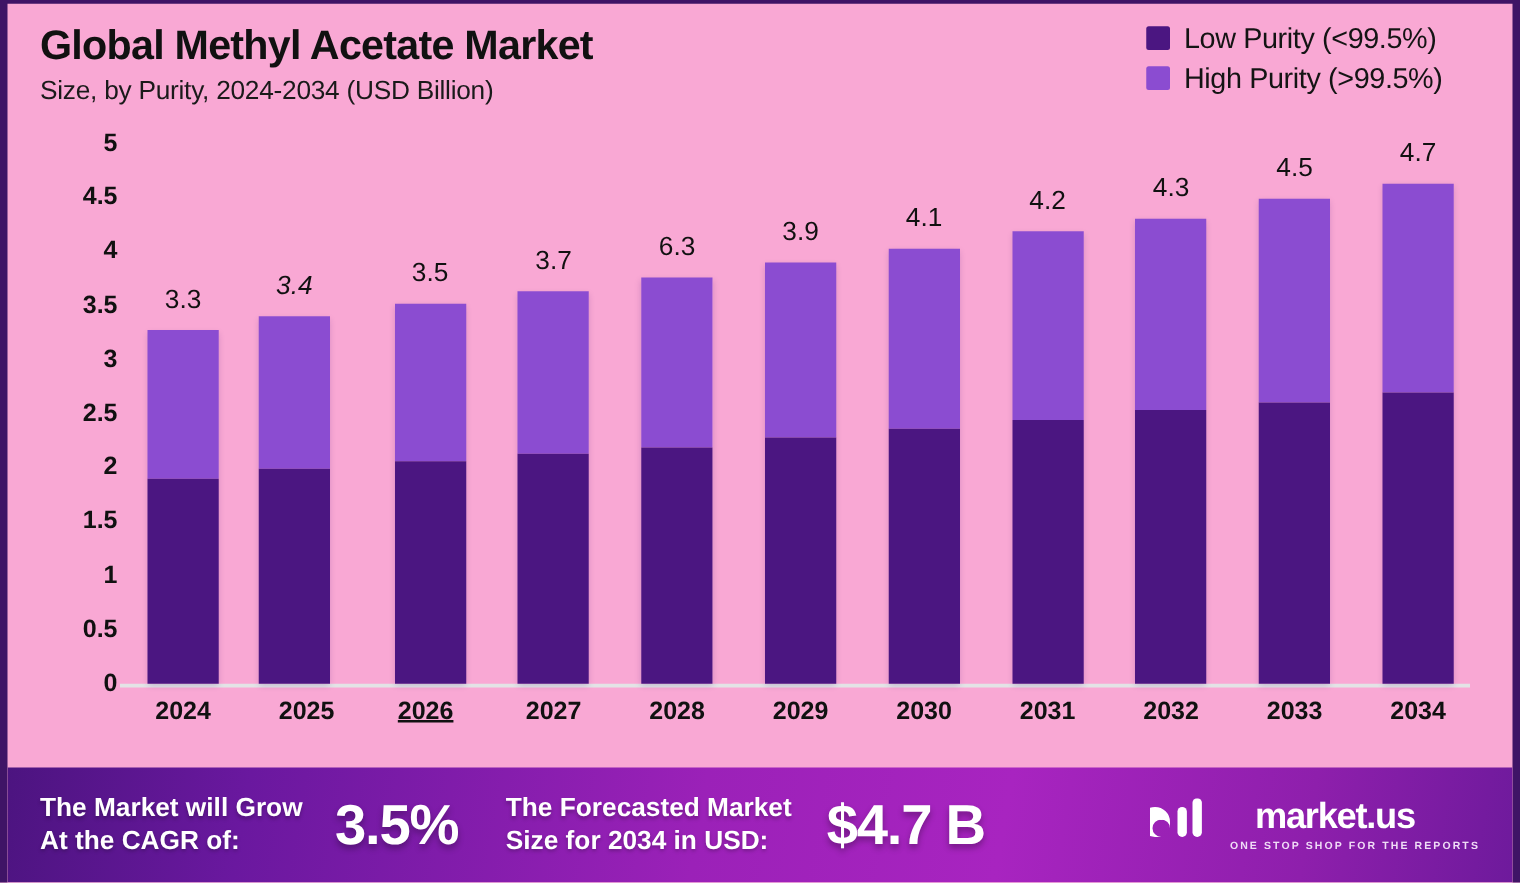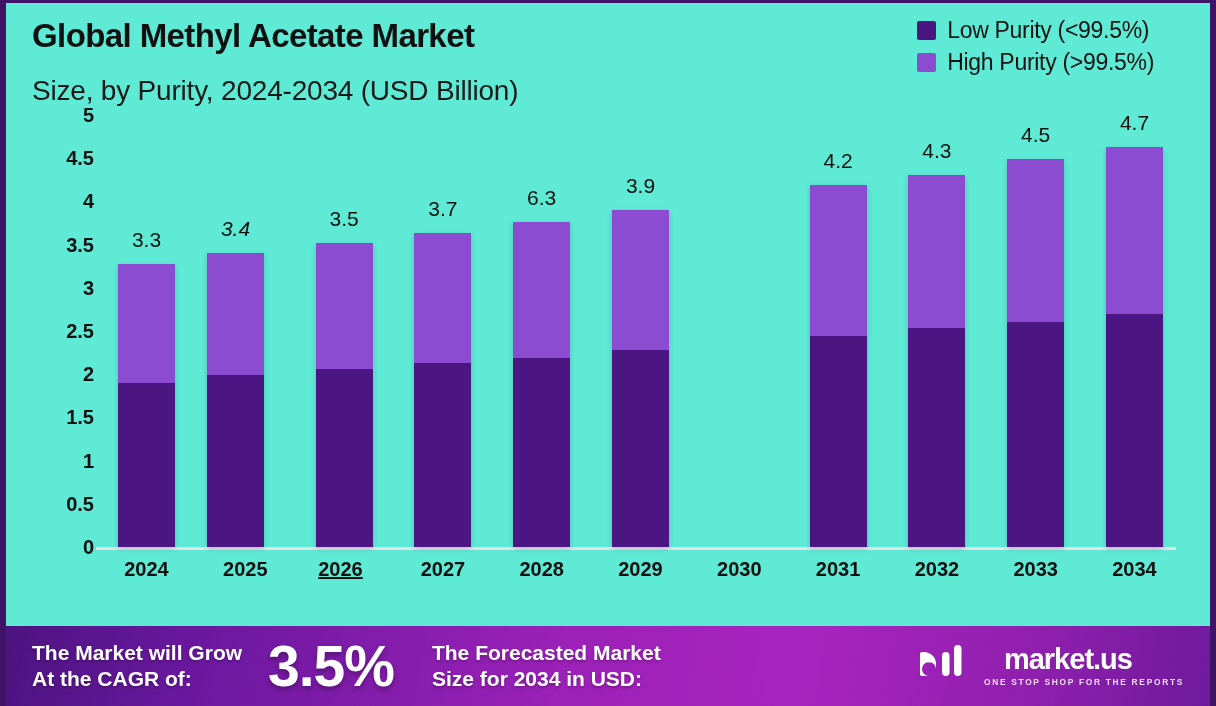--- a/index.html
+++ b/index.html
@@ -9,21 +9,21 @@
     height: 706px;
     font-family: "Liberation Sans", sans-serif;
     background: #ffffff;
     overflow: hidden;
   }
 
   #infographic {
     position: relative;
     width: 1216px;
     height: 706px;
-    background: #5eead4;
+    background: #f9a8d4;
     border-left: 6px solid #3F1466;
     border-right: 6px solid #3F1466;
     border-top: 3px solid #3F1466;
     overflow: hidden;
   }
 
   
   .header {
     position: absolute;
     left: 26px;
@@ -32,22 +32,22 @@
   }
   .chart-title {
     font-size: 33px;
     font-weight: 700;
     color: #111111;
     letter-spacing: -0.6px;
     line-height: 1.15;
     white-space: nowrap;
   }
   .chart-subtitle {
-    margin-top: 20px;
-    font-size: 28px;
+    margin-top: 6px;
+    font-size: 21px;
     font-weight: 400;
     color: #1a1a1a;
     letter-spacing: -0.2px;
     white-space: nowrap;
   }
 
   
   .legend {
     position: absolute;
     right: 56px;
@@ -155,37 +155,37 @@
     width: 1084px;
     height: 480px;
   }
 
   
   .footer {
     position: absolute;
     left: 0;
     bottom: 0;
     width: 1204px;
-    height: 80px;
+    height: 92px;
     background: linear-gradient(100deg,#4C1480 0%, #6A189F 16%, #9B21B8 46%, #A824C0 66%, #8E1FAC 86%, #6E1A9C 100%);
     display: flex;
     align-items: center;
     overflow: hidden;
   }
   .footer-text {
     color: #ffffff;
     font-size: 21px;
     font-weight: 700;
     line-height: 1.22;
     text-shadow: 0 2px 3px rgba(0,0,0,0.25);
     white-space: nowrap;
   }
   .footer-stat {
     color: #ffffff;
-    font-size: 57px;
+    font-size: 45px;
     font-weight: 700;
     letter-spacing: -1px;
     text-shadow: 0 3px 5px rgba(0,0,0,0.3);
     white-space: nowrap;
     text-align: center;
   }
   .f-c1 { margin-left: 26px; }
   .f-c2 { margin-left: 26px; }
   .f-c3 { margin-left: 38px; }
   .f-c4 { margin-left: 28px; }
@@ -289,20 +289,27 @@
           </div>
           <div class="bar-value" style="bottom: 336.864px;">6.3</div>
         </div>
         <div class="bar-group" style="left: 516px; height: 432px; text-decoration: underline;">
           <div class="bar-stack" style="height: 336.96px;">
             <div class="seg seg-high" style="height: 139.968px; background: rgb(139, 76, 209);"></div>
             <div class="seg seg-low" style="height: 196.992px; background: rgb(75, 22, 129);"></div>
           </div>
           <div class="bar-value" style="bottom: 348.96px;">3.9</div>
         </div>
+        <div class="bar-group" style="left: 614.8px; height: 432px;">
+          <div class="bar-stack" style="height: 348.192px;">
+            <div class="seg seg-high" style="height: 144.288px; background: rgb(139, 76, 209);"></div>
+            <div class="seg seg-low" style="height: 203.904px; background: rgb(75, 22, 129);"></div>
+          </div>
+          <div class="bar-value" style="bottom: 360.192px;">4.1</div>
+        </div>
         <div class="bar-group" style="left: 713.6px; height: 432px;">
           <div class="bar-stack" style="height: 362.016px;">
             <div class="seg seg-high" style="height: 151.2px; background: rgb(139, 76, 209);"></div>
             <div class="seg seg-low" style="height: 210.816px; background: rgb(75, 22, 129);"></div>
           </div>
           <div class="bar-value" style="bottom: 374.016px;">4.2</div>
         </div>
         <div class="bar-group" style="left: 812.4px; height: 432px;">
           <div class="bar-stack" style="height: 372.384px;">
             <div class="seg seg-high" style="height: 152.928px; background: rgb(139, 76, 209);"></div>
@@ -343,20 +350,21 @@
   <div class="footer">
     <div class="footer-text f-c1">
       <div>The Market will Grow</div>
       <div>At the CAGR of:</div>
     </div>
     <div class="footer-stat f-c2">3.5%</div>
     <div class="footer-text f-c3">
       <div>The Forecasted Market</div>
       <div>Size for 2034 in USD:</div>
     </div>
+    <div class="footer-stat f-c4">$4.7 B</div>
 
     <div class="logo">
       <span class="logo-mark">
         <svg width="54" height="38" viewBox="0 0 54 38" aria-hidden="true">
           <path d="M16 19 a12 12 0 1 0 -12 12 h5 a7 7 0 1 1 7 -7 z" fill="#ffffff"></path>
           <circle cx="9" cy="14" r="3.4" fill="#ffffff"></circle>
           <rect x="22" y="7" width="7.5" height="24" rx="3.7" fill="#ffffff"></rect>
           <rect x="34" y="0" width="7.5" height="31" rx="3.7" fill="#ffffff"></rect>
         </svg>
       </span>

